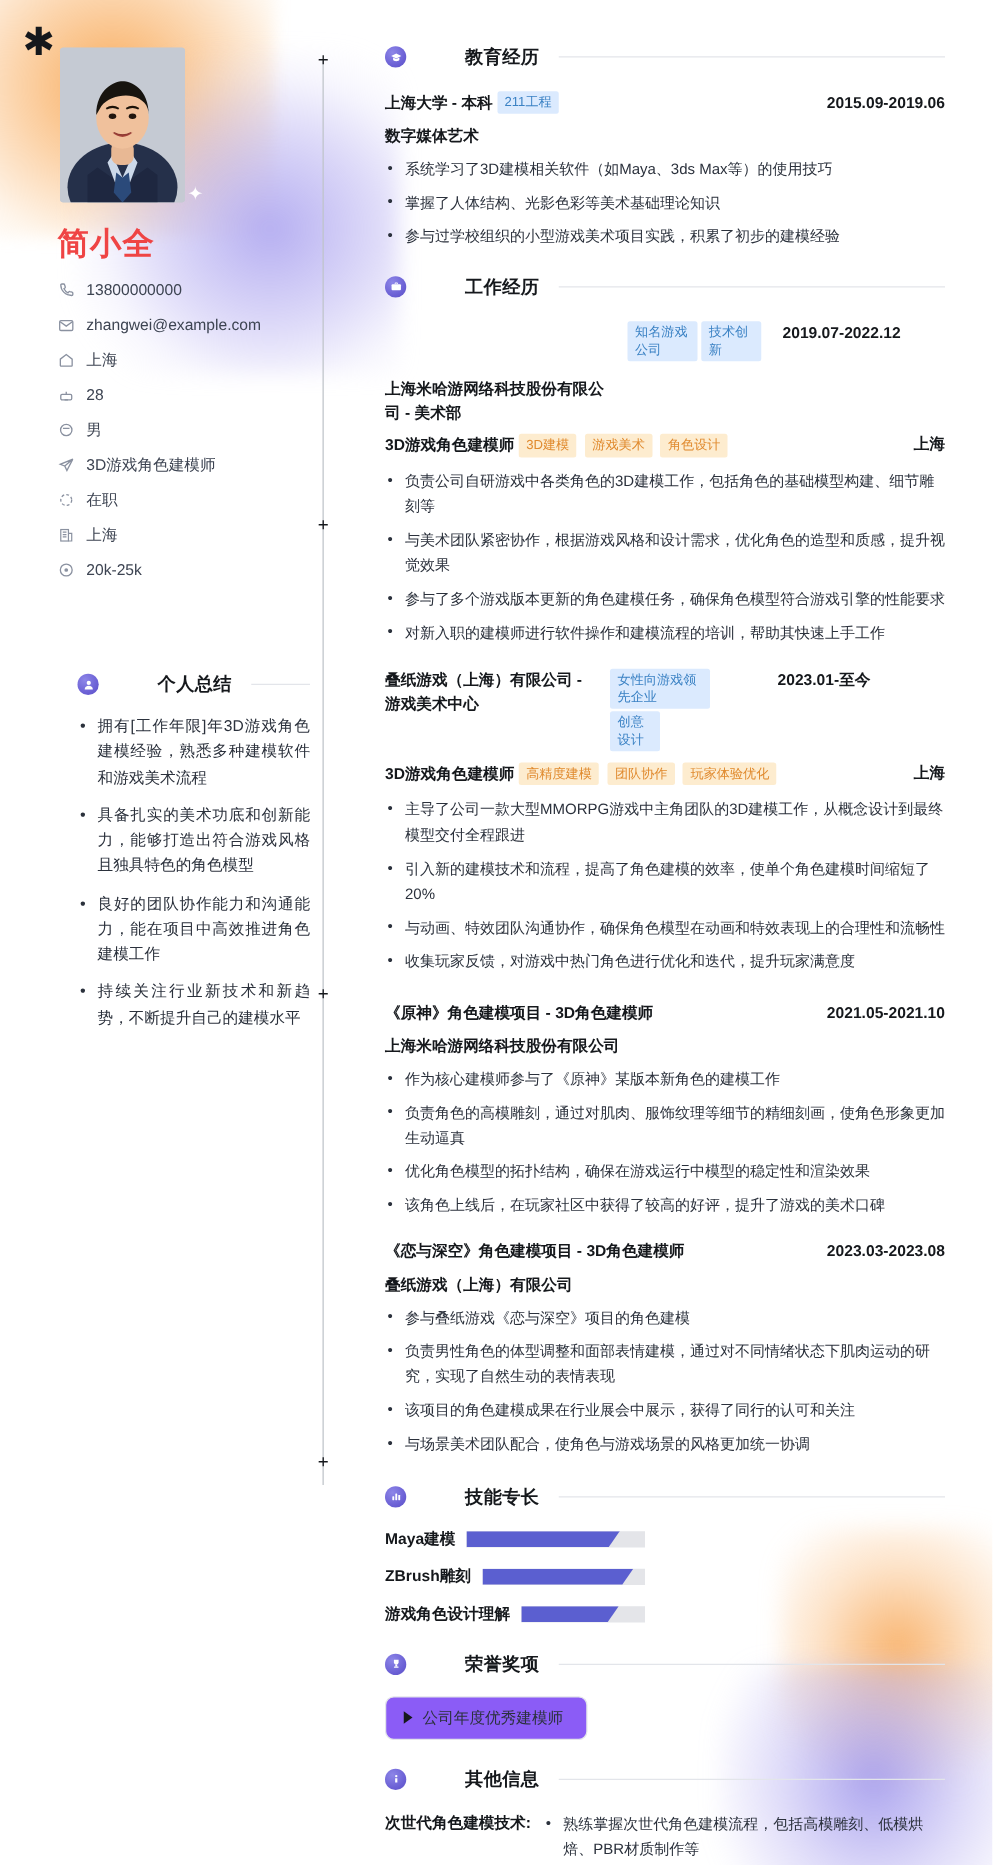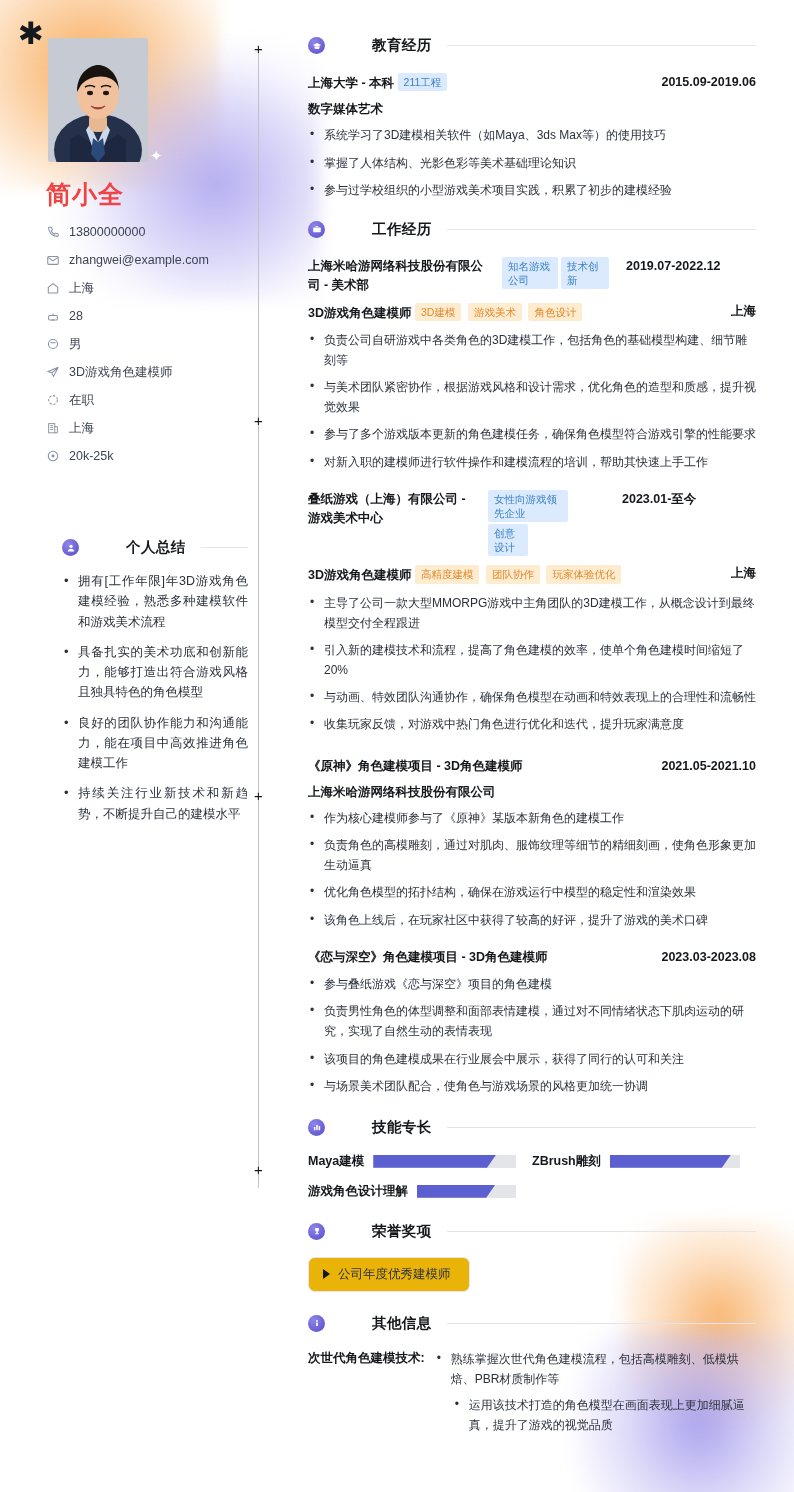--- a/index.html
+++ b/index.html
@@ -137,38 +137,38 @@
   .bullets li {
     position: relative; padding-left: 16px; margin-bottom: 7px;
     font-size: 12px; line-height: 1.68; color: #2b313c;
   }
   .bullets li::before {
     content: "•"; position: absolute; left: 2px; top: -1px; font-size: 12px; color: #2b313c;
   }
 
   
   .skills-grid {
-    display: flex; flex-wrap: wrap; margin-top: 16px; row-gap: 13px; column-gap: 16px;
+    display: flex; flex-wrap: wrap; margin-top: 16px; row-gap: 13px; column-gap: 16px; flex-direction: column;
   }
   .skill { display: flex; align-items: center; gap: 9px; width: 208px; }
   .skill-name { font-size: 12.5px; font-weight: 700; color: #15181c; white-space: nowrap; }
   .skill-bar {
     position: relative; flex: 1; height: 13px; background: #e4e5e9; overflow: hidden;
   }
   .skill-fill {
     position: absolute; left: 0; top: 0; height: 100%;
     background: #5b5fd0;
     clip-path: polygon(0 0, 100% 0, calc(100% - 9px) 100%, 0 100%);
   }
 
   
   .award-badge {
     display: inline-flex; align-items: center; gap: 8px; margin-top: 16px;
     padding: 8px 18px 8px 14px; border: 1px solid #e3e5ea; border-radius: 7px;
-    background: #eab308; font-size: 12.5px; color: #2b313c;
+    background: #8b5cf6; font-size: 12.5px; color: #2b313c;
   }
   .tri { width: 0; height: 0; border-left: 7px solid #15181c; border-top: 5px solid transparent; border-bottom: 5px solid transparent; }
 
   
   .other-row { display: flex; gap: 10px; margin-top: 16px; }
   .other-label { font-size: 12.5px; font-weight: 700; color: #15181c; white-space: nowrap; padding-top: 1px; }
   .other-body { flex: 1; }
   .other-body ul { list-style: none; }
   .other-body li {
     position: relative; padding-left: 16px; margin-bottom: 6px;
@@ -356,21 +356,21 @@
                 <rect x="2" y="5.5" width="12" height="7.5" rx="1.2"></rect>
                 <path d="M6 5V4.2c0-.5.4-.9.9-.9h2.2c.5 0 .9.4.9.9V5H9V4.4H7V5Z"></path>
               </svg>
           </span>
           <span class="sec-title">工作经历</span>
           <span class="sec-rule"></span>
         </div>
 
         <div class="block">
           <div class="row-head">
-            <span class="grow" style="max-width:186px;">上海米哈游网络科技股份有限公司 - 美术部</span>
+            <span class="grow" style="max-width:186px;margin-top:45px;">上海米哈游网络科技股份有限公司 - 美术部</span>
             <span class="tag-wrap">
               <span class="tag tag-blue" style="max-width:56px;">知名游戏公司</span>
               <span class="tag tag-blue" style="max-width:48px;">技术创新</span>
             </span>
             <span class="row-date">2019.07-2022.12</span>
           </div>
           <div class="subline">
             <span class="grow">
               <span>3D游戏角色建模师</span>
               <span class="tag tag-orange">3D建模</span>
@@ -428,20 +428,21 @@
             <li>优化角色模型的拓扑结构，确保在游戏运行中模型的稳定性和渲染效果</li>
             <li>该角色上线后，在玩家社区中获得了较高的好评，提升了游戏的美术口碑</li>
           </ul>
         </div>
 
         <div class="block">
           <div class="row-head">
             <span class="grow">《恋与深空》角色建模项目 - 3D角色建模师</span>
             <span class="row-date">2023.03-2023.08</span>
           </div>
+          <div class="major">叠纸游戏（上海）有限公司</div>
           <ul class="bullets">
             <li>参与叠纸游戏《恋与深空》项目的角色建模</li>
             <li>负责男性角色的体型调整和面部表情建模，通过对不同情绪状态下肌肉运动的研究，实现了自然生动的表情表现</li>
             <li>该项目的角色建模成果在行业展会中展示，获得了同行的认可和关注</li>
             <li>与场景美术团队配合，使角色与游戏场景的风格更加统一协调</li>
           </ul>
         </div>
       </section>
 
       <section style="margin-top:22px;">

